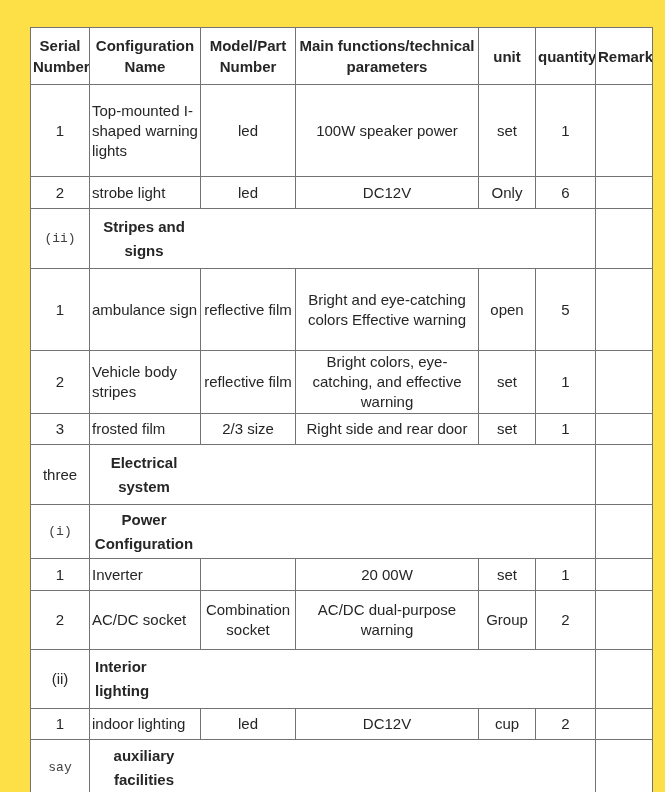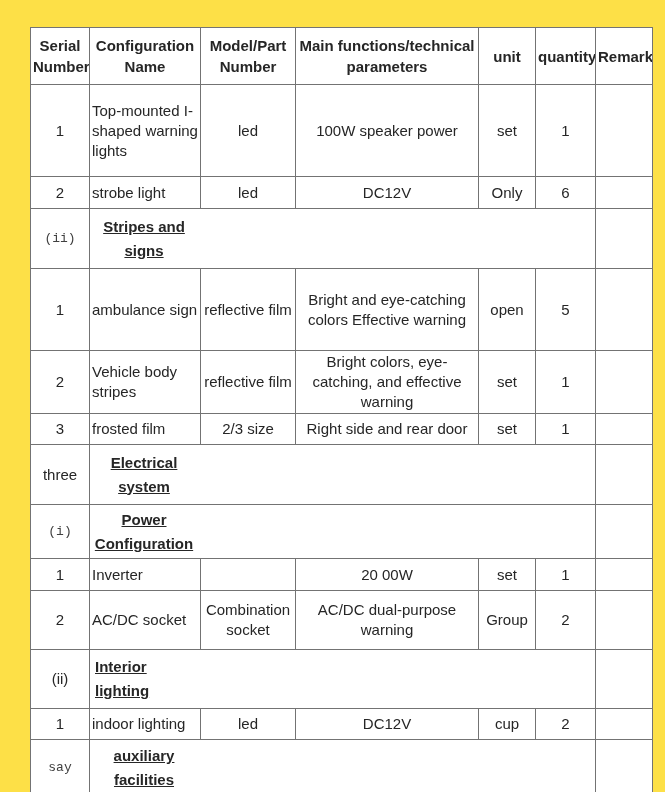--- a/index.html
+++ b/index.html
@@ -60,21 +60,20 @@
   td.cell-remark   { }
 
   
   td.section-cell { vertical-align: middle; }
   .section-inner {
     width: 102px;
     margin-left: 1px;
     font-weight: bold;
     line-height: 24px;
     text-align: center;
-    text-decoration: underline;
   }
   .section-inner.left {
     text-align: left;
     padding-left: 2px;
   }
   
   .serial-mono {
     font-family: "Liberation Mono", "DejaVu Sans Mono", monospace;
     font-size: 13px;
     color: #3f3f3f;

